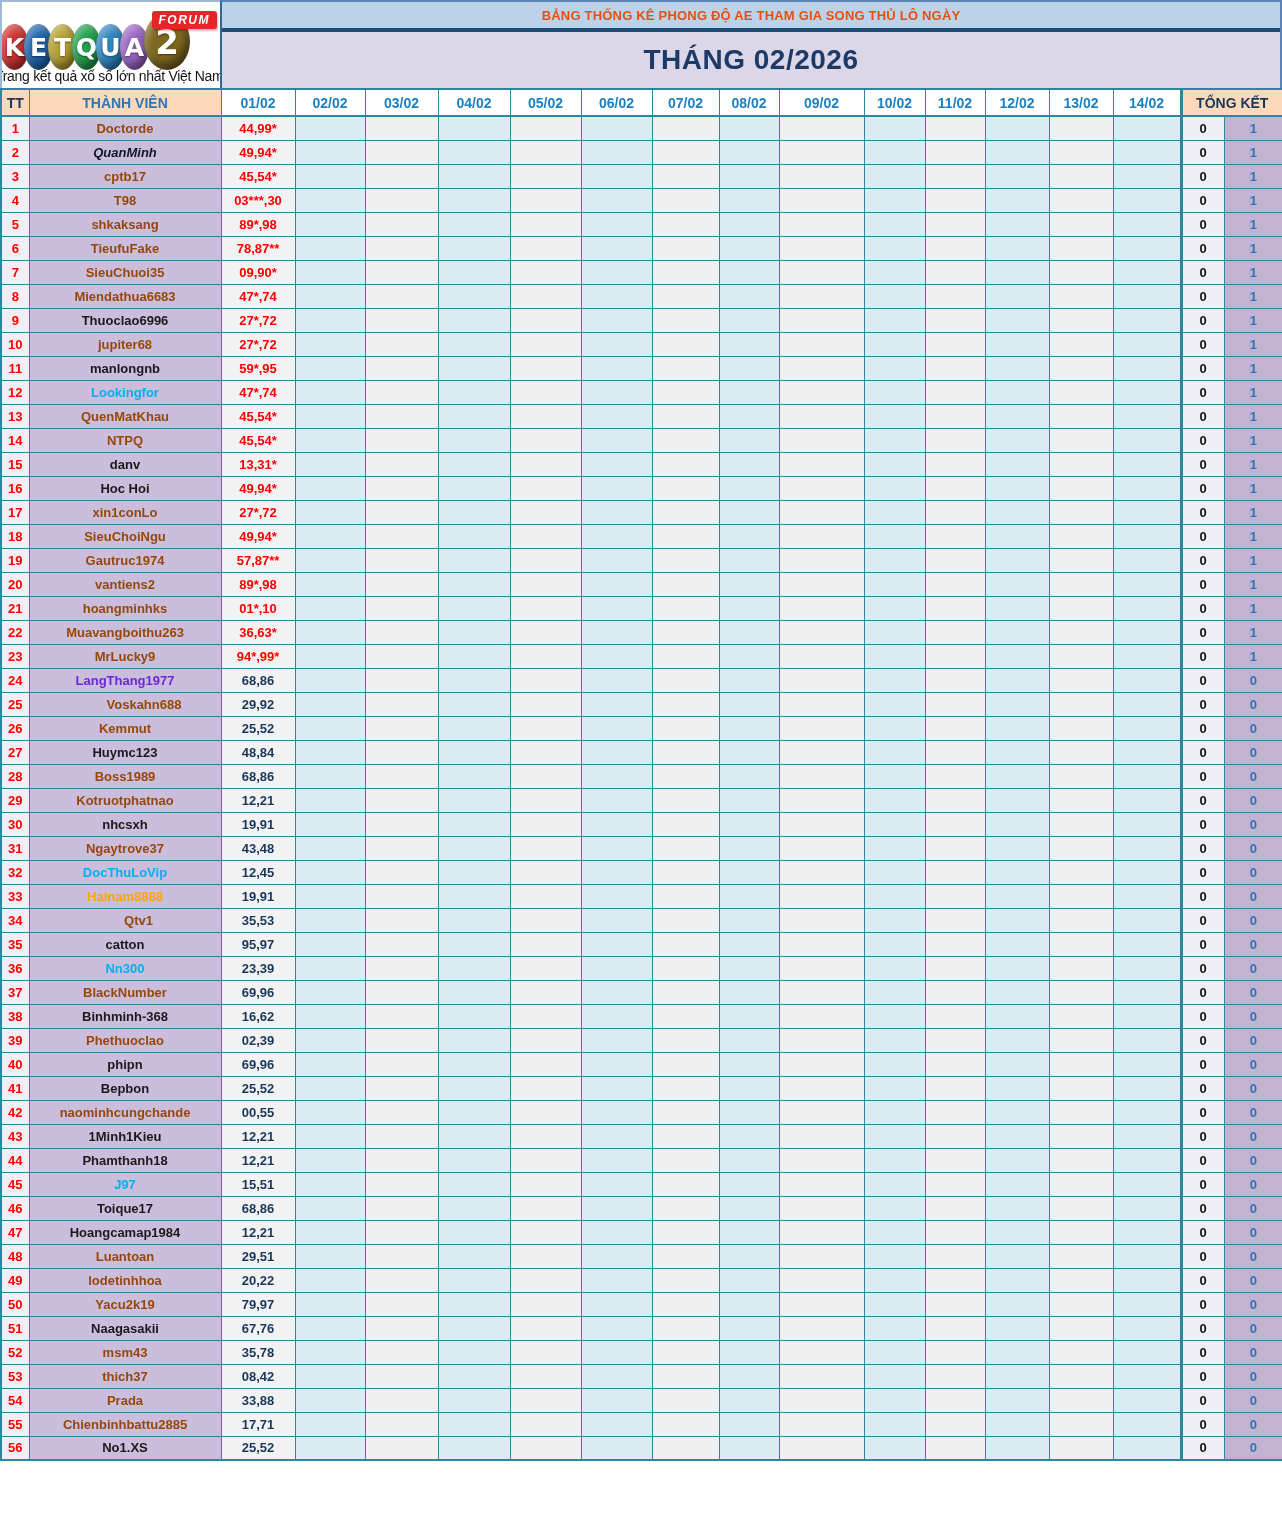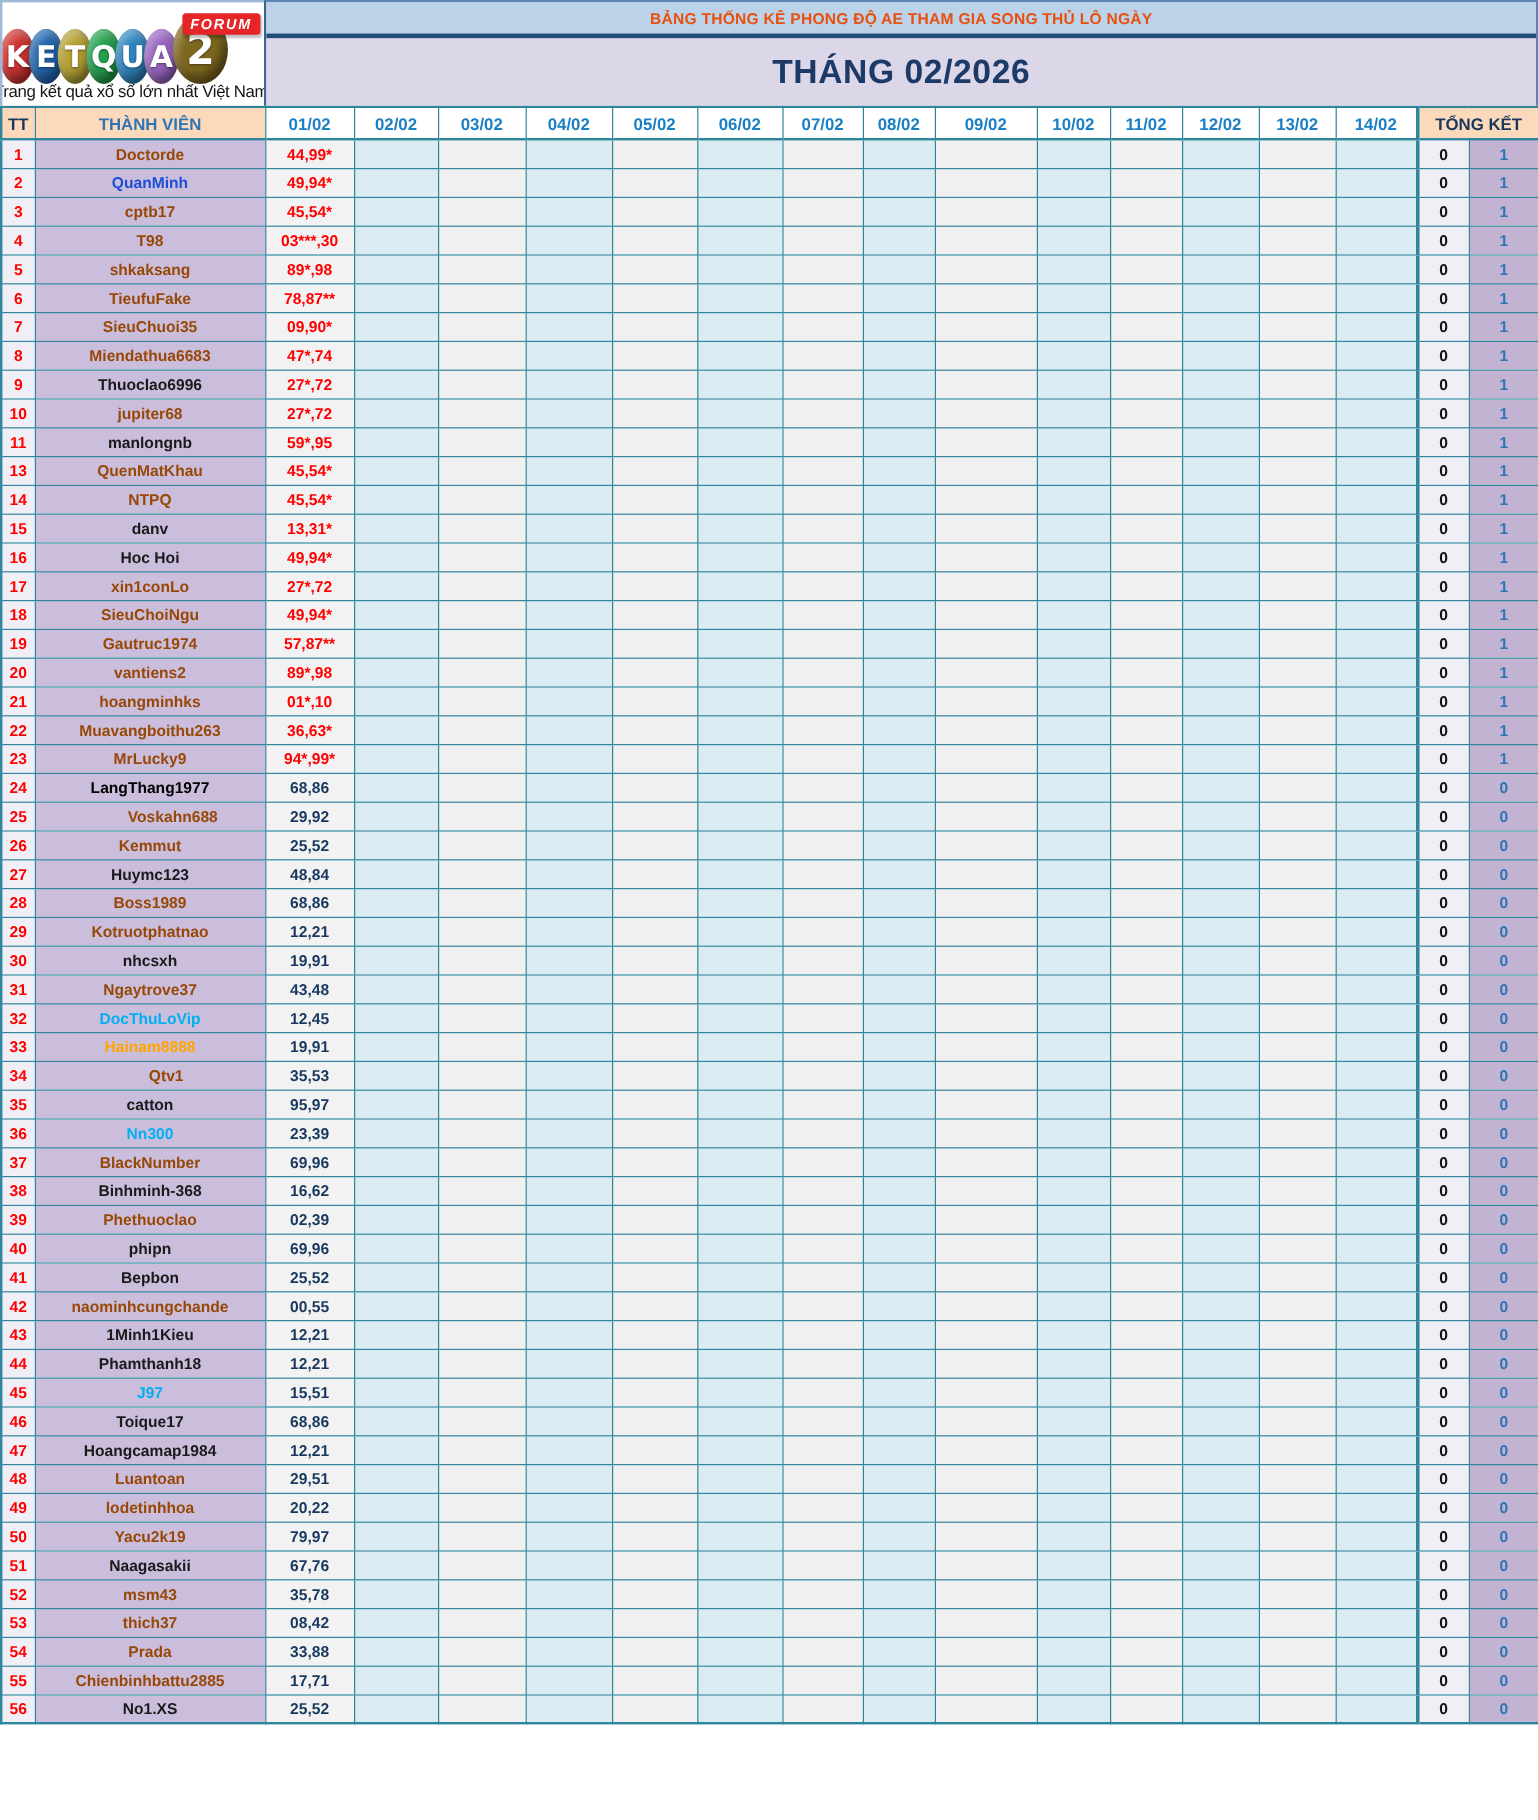--- a/index.html
+++ b/index.html
@@ -130,21 +130,21 @@
           <td class="c-blue"></td>
           <td class="c-gray"></td>
           <td class="c-blue"></td>
           <td class="c-gray"></td>
           <td class="c-blue"></td>
           <td class="td-z">0</td>
           <td class="td-o">1</td>
         </tr>
         <tr>
           <td class="td-tt">2</td>
-          <td class="td-member" style="color: #1d4ed8;">QuanMinh</td>
+          <td class="td-member" style="color: #0f172a; font-style: italic;">QuanMinh</td>
           <td class="td-val" style="color: rgb(254, 0, 0);">49,94*</td>
           <td class="c-blue"></td>
           <td class="c-gray"></td>
           <td class="c-blue"></td>
           <td class="c-gray"></td>
           <td class="c-blue"></td>
           <td class="c-gray"></td>
           <td class="c-blue"></td>
           <td class="c-gray"></td>
           <td class="c-blue"></td>
@@ -329,20 +329,40 @@
           <td class="c-gray"></td>
           <td class="c-blue"></td>
           <td class="c-gray"></td>
           <td class="c-blue"></td>
           <td class="c-gray"></td>
           <td class="c-blue"></td>
           <td class="td-z">0</td>
           <td class="td-o">1</td>
         </tr>
         <tr>
+          <td class="td-tt">12</td>
+          <td class="td-member" style="color: rgb(0, 176, 240);">Lookingfor</td>
+          <td class="td-val" style="color: rgb(254, 0, 0);">47*,74</td>
+          <td class="c-blue"></td>
+          <td class="c-gray"></td>
+          <td class="c-blue"></td>
+          <td class="c-gray"></td>
+          <td class="c-blue"></td>
+          <td class="c-gray"></td>
+          <td class="c-blue"></td>
+          <td class="c-gray"></td>
+          <td class="c-blue"></td>
+          <td class="c-gray"></td>
+          <td class="c-blue"></td>
+          <td class="c-gray"></td>
+          <td class="c-blue"></td>
+          <td class="td-z">0</td>
+          <td class="td-o">1</td>
+        </tr>
+        <tr>
           <td class="td-tt">13</td>
           <td class="td-member" style="color: rgb(151, 72, 6);">QuenMatKhau</td>
           <td class="td-val" style="color: rgb(254, 0, 0);">45,54*</td>
           <td class="c-blue"></td>
           <td class="c-gray"></td>
           <td class="c-blue"></td>
           <td class="c-gray"></td>
           <td class="c-blue"></td>
           <td class="c-gray"></td>
           <td class="c-blue"></td>
@@ -550,21 +570,21 @@
           <td class="c-blue"></td>
           <td class="c-gray"></td>
           <td class="c-blue"></td>
           <td class="c-gray"></td>
           <td class="c-blue"></td>
           <td class="td-z">0</td>
           <td class="td-o">1</td>
         </tr>
         <tr>
           <td class="td-tt">24</td>
-          <td class="td-member" style="color: #000000;">LangThang1977</td>
+          <td class="td-member" style="color: #6d28d9;">LangThang1977</td>
           <td class="td-val" style="color: rgb(23, 55, 93);">68,86</td>
           <td class="c-blue"></td>
           <td class="c-gray"></td>
           <td class="c-blue"></td>
           <td class="c-gray"></td>
           <td class="c-blue"></td>
           <td class="c-gray"></td>
           <td class="c-blue"></td>
           <td class="c-gray"></td>
           <td class="c-blue"></td>

